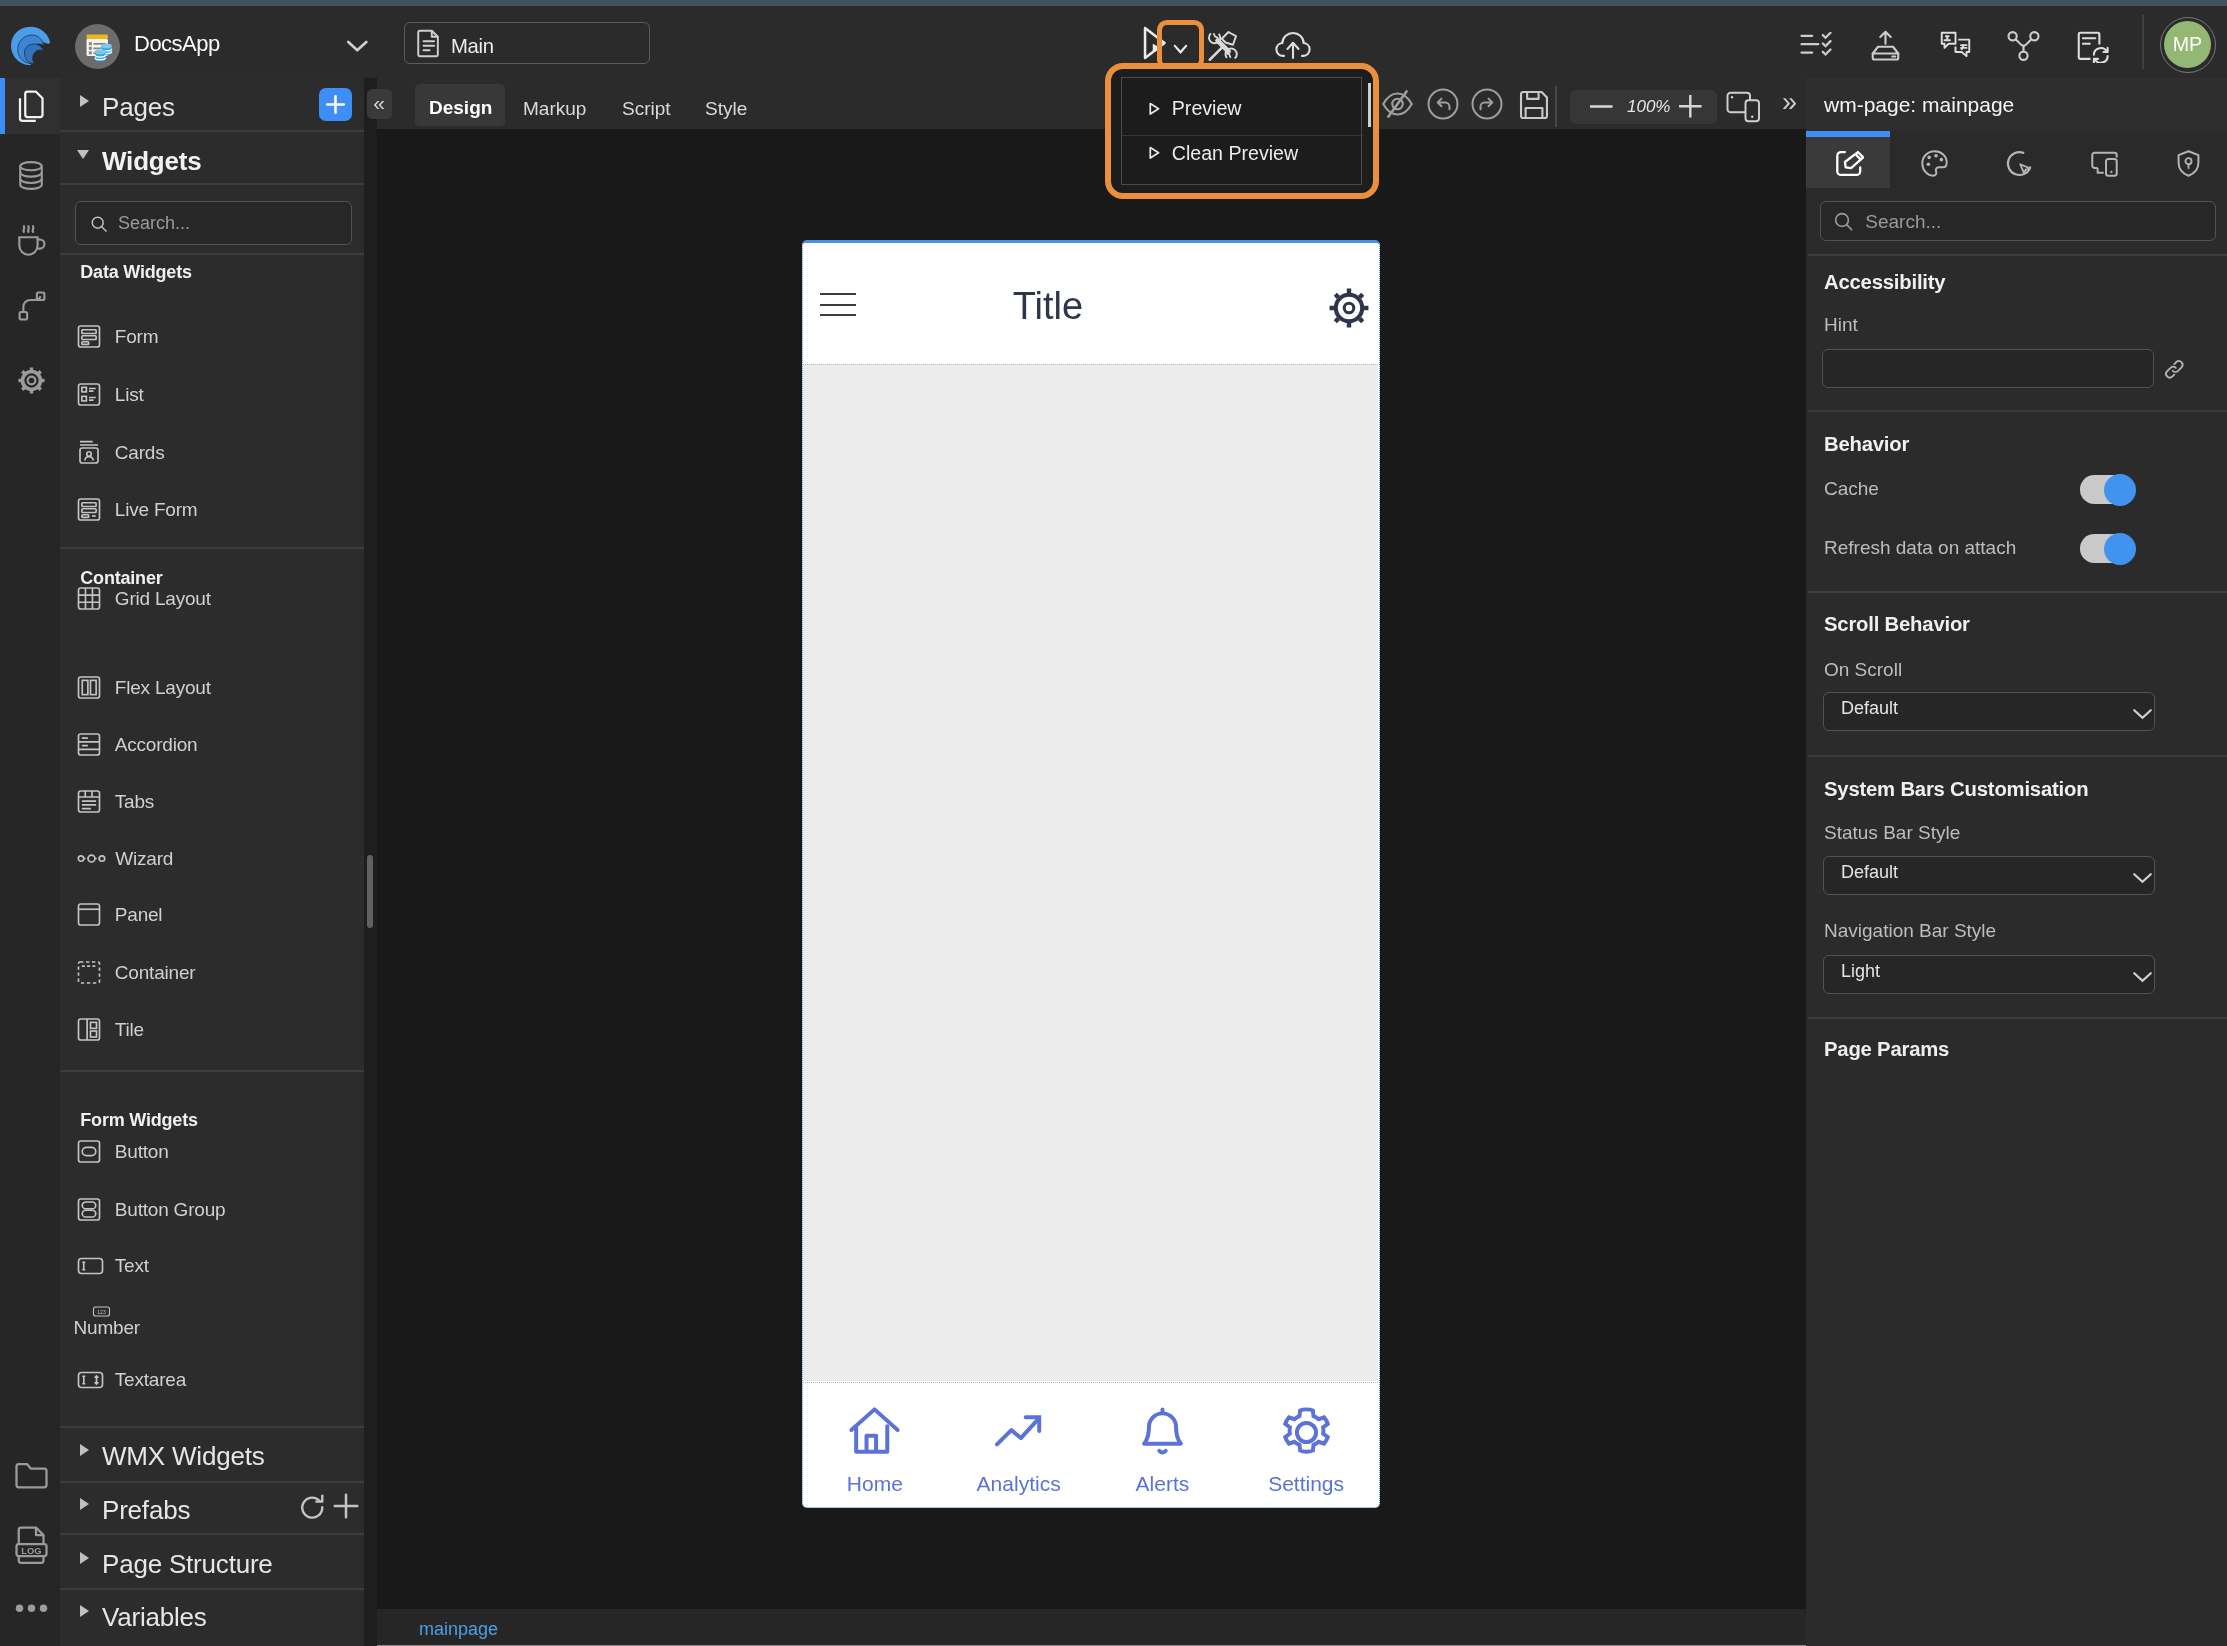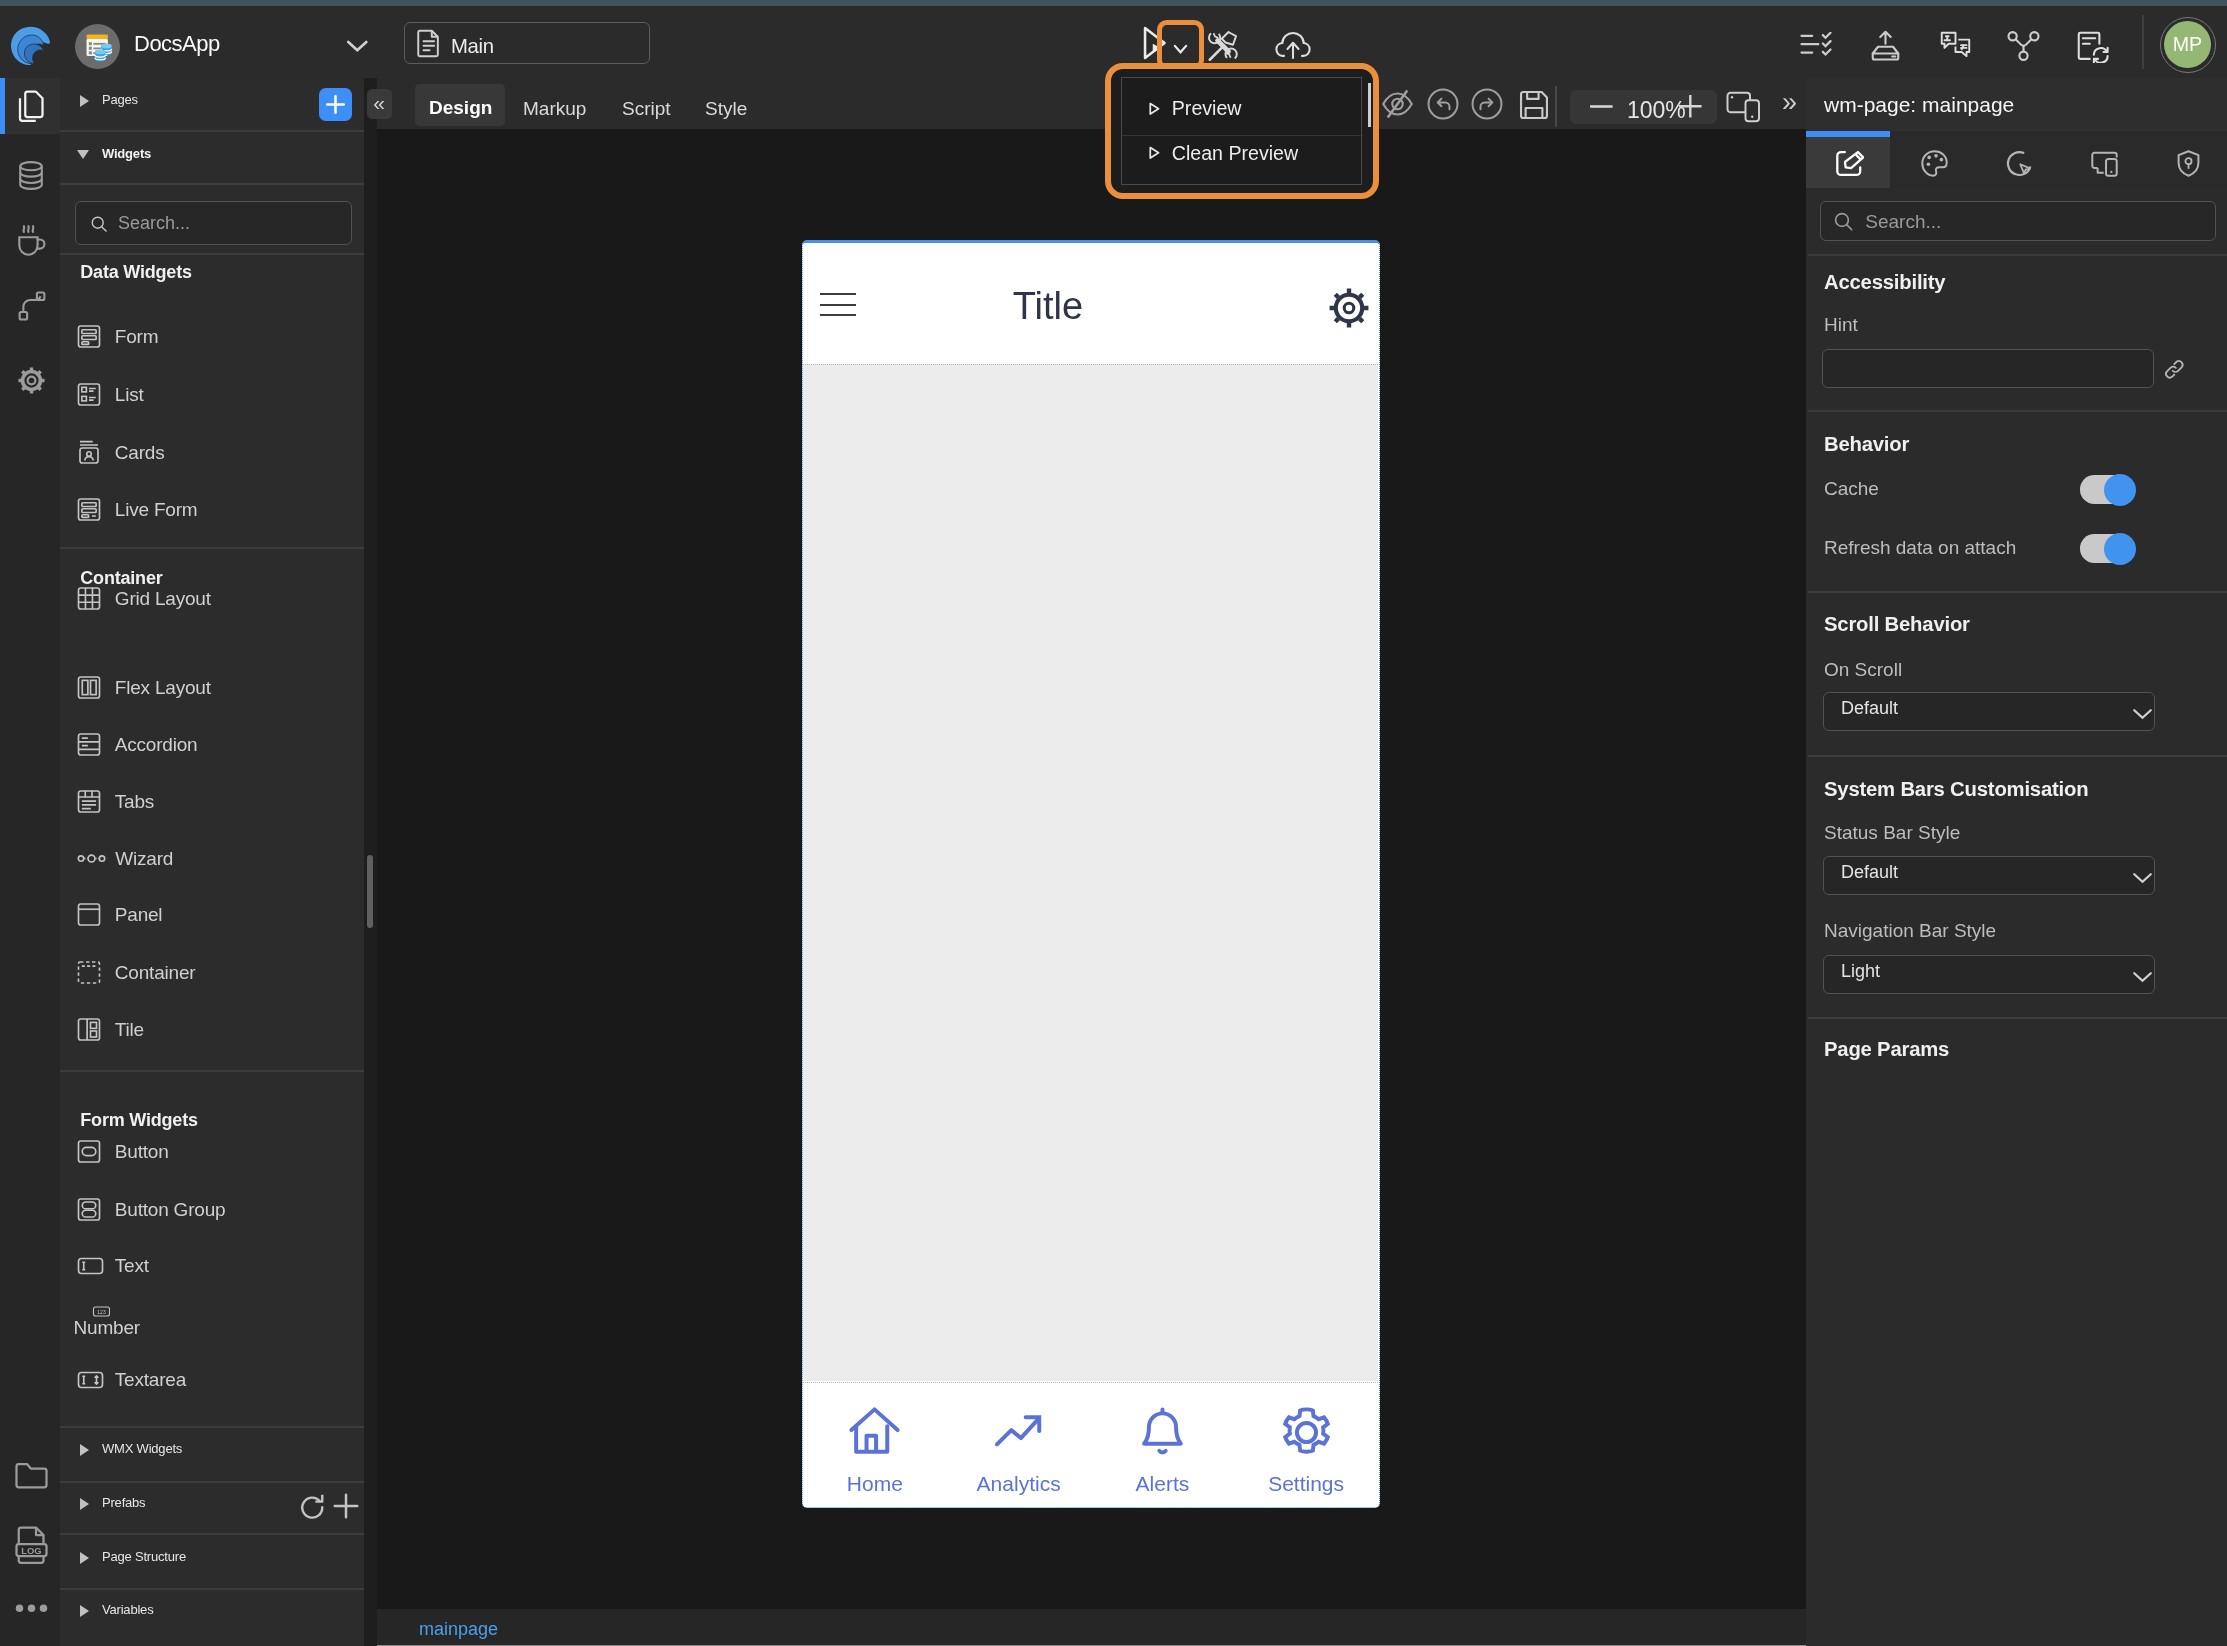--- a/index.html
+++ b/index.html
@@ -200,21 +200,21 @@
   </svg>
 </div>
 
 <div class="abs" id="leftpanel" style="left:60px;top:78px;width:304px;height:1569px;background:#2c2c2c;">
   <style>
     .wi { position:absolute; left:16.5px; height:33px; display:flex; align-items:center; }
     .wi svg { margin-right:14.3px; }
     .wi span { font-size:19px; letter-spacing:-0.2px; color:#d0d0d0; }
     .sec { position:absolute; left:20.3px; font-size:18px; font-weight:700; letter-spacing:-0.2px; color:#f0f0f0; }
     .sep { position:absolute; left:0; width:304px; height:1.5px; background:#3c3c3c; }
-    .hdr { position:absolute; left:42px; font-size:13px; letter-spacing:-0.2px; color:#e6e6e6; }
+    .hdr { position:absolute; left:42px; font-size:26px; letter-spacing:-0.2px; color:#e6e6e6; }
     .tri { position:absolute; width:0; height:0; border-left:9.8px solid #c0c0c0; border-top:6px solid transparent; border-bottom:6px solid transparent; }
     .trid { position:absolute; width:0; height:0; border-top:9.8px solid #c0c0c0; border-left:6px solid transparent; border-right:6px solid transparent; }
     .ico { stroke:#c4c4c4; stroke-width:2.2; fill:none; }
   </style>
 
   <div class="tri" style="left:19.6px;top:16.5px;"></div>
   <div class="hdr" style="top:13.5px;">Pages</div>
   <div class="abs" style="left:259px;top:9.8px;width:33px;height:33px;background:#3d8ef7;border-radius:6.8px;">
     <svg width="33" height="33" viewBox="0 0 44 44">
         <path d="M22 11 v22 M11 22 h22" stroke="#fff" stroke-width="3.4" stroke-linecap="round"></path>
@@ -433,21 +433,21 @@
       <path d="M12 4 v9 h15 v-9"></path>
       <path d="M10 38 v-13 h22 v13"></path>
     </g>
   </svg>
   <div class="abs" style="left:1178px;top:7.5px;width:1.5px;height:41px;background:#474747;"></div>
 
   <div class="abs" style="left:1193px;top:12px;width:147px;height:34px;background:#363636;border-radius:6px;"></div>
   <svg class="abs" style="left:1213px;top:27px;" width="22.6" height="3" viewBox="0 0 30 4">
       <path d="M0 2 h30" stroke="#d6d6d6" stroke-width="3.4"></path>
     </svg>
-  <div class="abs" style="left:1250px;top:19px;font-size:23px;color:#e6e6e6;">100%</div>
+  <div class="abs" style="left:1250px;top:19px;font-size:17px;color:#e6e6e6;font-style:italic;">100%</div>
   <svg class="abs" style="left:1302px;top:17.3px;" width="22.6" height="22.6" viewBox="0 0 30 30">
       <path d="M15 0 v30 M0 15 h30" stroke="#d6d6d6" stroke-width="3.2"></path>
     </svg>
 
   <svg class="abs" style="left:1349px;top:12.8px;" width="36" height="32" viewBox="0 0 48 42">
     <g stroke="#cfcfcf" stroke-width="2.6" fill="none" stroke-linejoin="round">
       <rect x="2" y="2" width="30" height="26" rx="4"></rect>
       <circle cx="8" cy="8" r="1.6" fill="#cfcfcf" stroke="none"></circle>
       <rect x="26" y="12" width="18" height="28" rx="4" fill="#2b2b2b"></rect>
       <circle cx="35" cy="34" r="1.6" fill="#cfcfcf" stroke="none"></circle>

